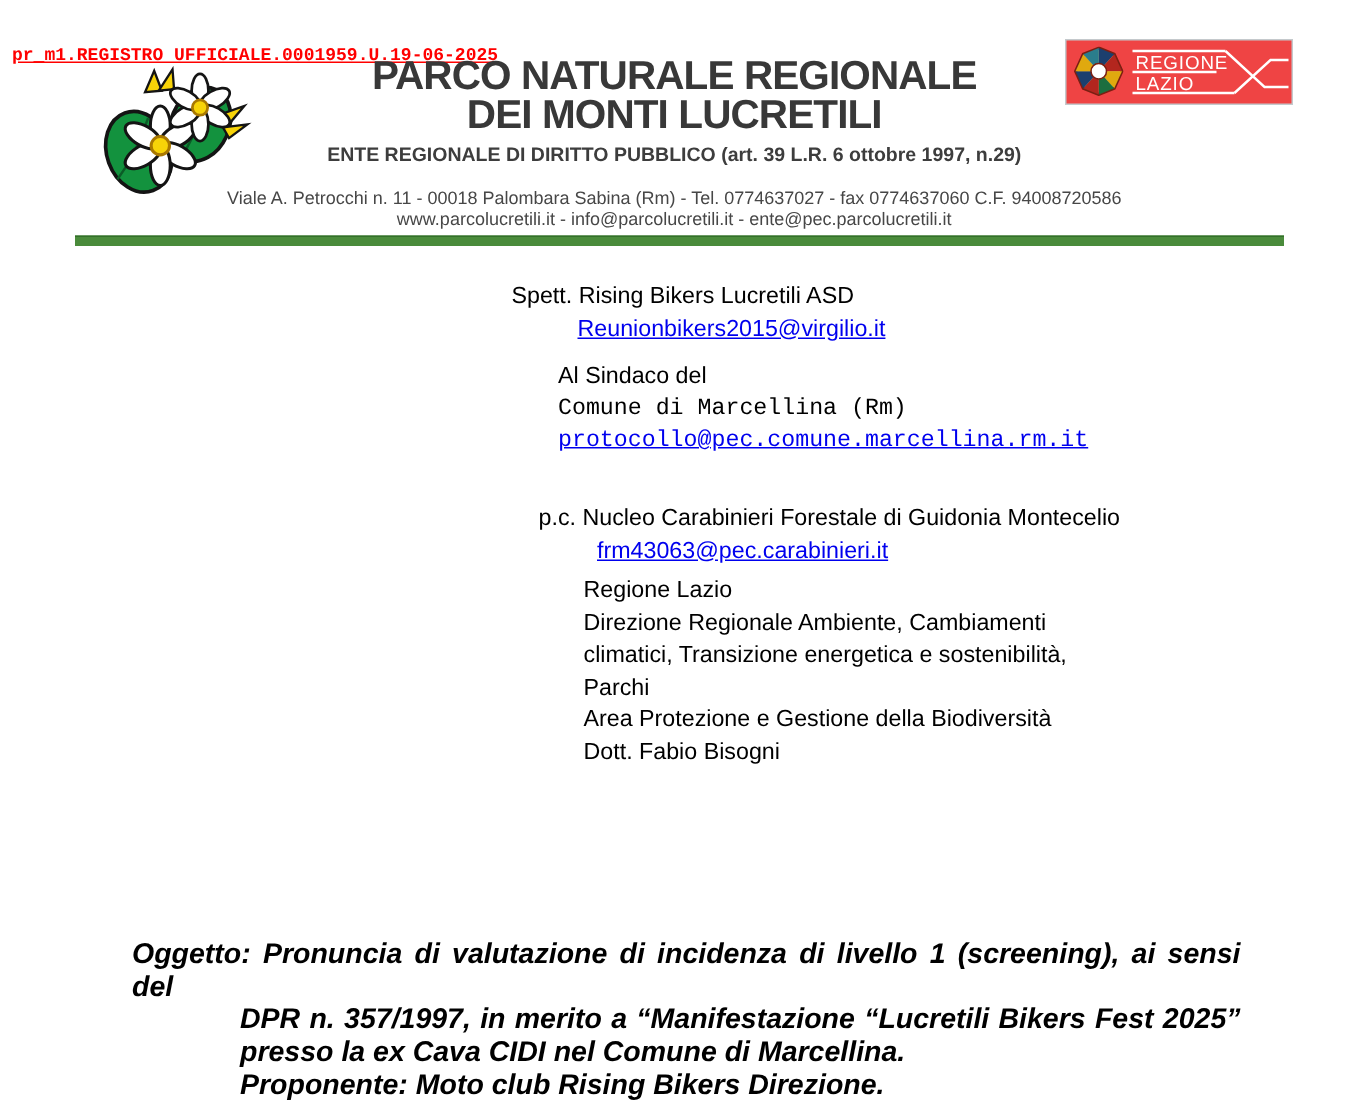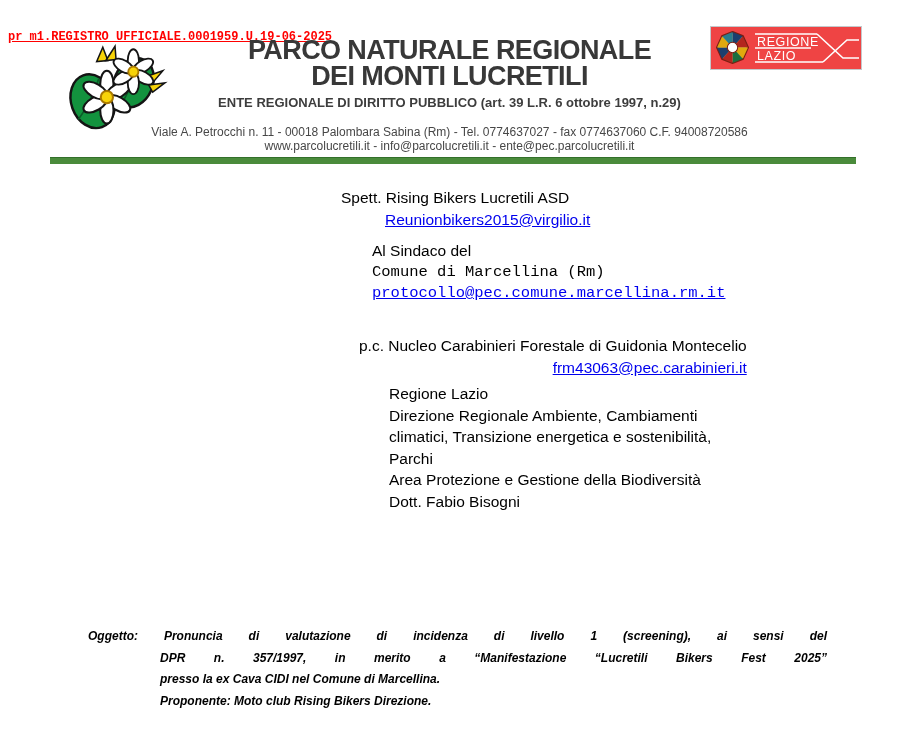--- a/index.html
+++ b/index.html
@@ -36,26 +36,26 @@
     position:absolute; left:46px; top:8px; color:#ffffff;
     font-size:12.5px; line-height:14px; letter-spacing:0.6px; font-weight:400;
   }
   
   .blk{
     position:absolute; font-size:15.5px; line-height:21.6px; color:#000;
     white-space:nowrap;
   }
   .blk a, .email{color:#0000ee; text-decoration:underline; cursor:pointer;}
   .ind16{font-family:Liberation Mono, monospace;}
-  .ind39{margin-left:39px;text-align:right;}
+  .ind39{margin-left:39px;}
   .ind48{margin-left:44px;}
   
   .subject{
     position:absolute; left:88px; top:626px; width:739px;
-    font-weight:bold; font-style:italic; font-size:12px; line-height:21.7px; color:#000;
+    font-weight:bold; font-style:italic; font-size:19px; line-height:21.7px; color:#000;
   }
   .just{text-align:justify; text-align-last:justify;}
   .subject .wrap{margin-left:72px; width:667px;font-style:italic;}
 </style>
 </head>
 <body>
 
 <div class="page">
 
   <div class="stamp">pr_m1.REGISTRO UFFICIALE.0001959.U.19-06-2025</div>

